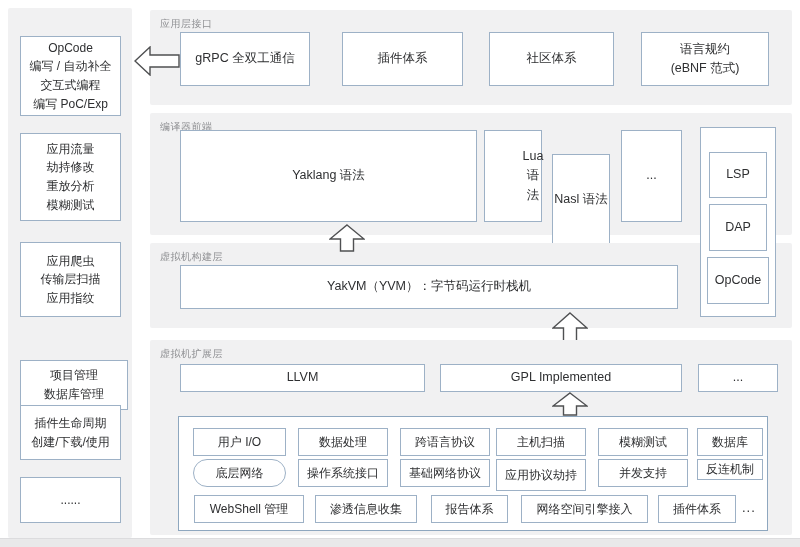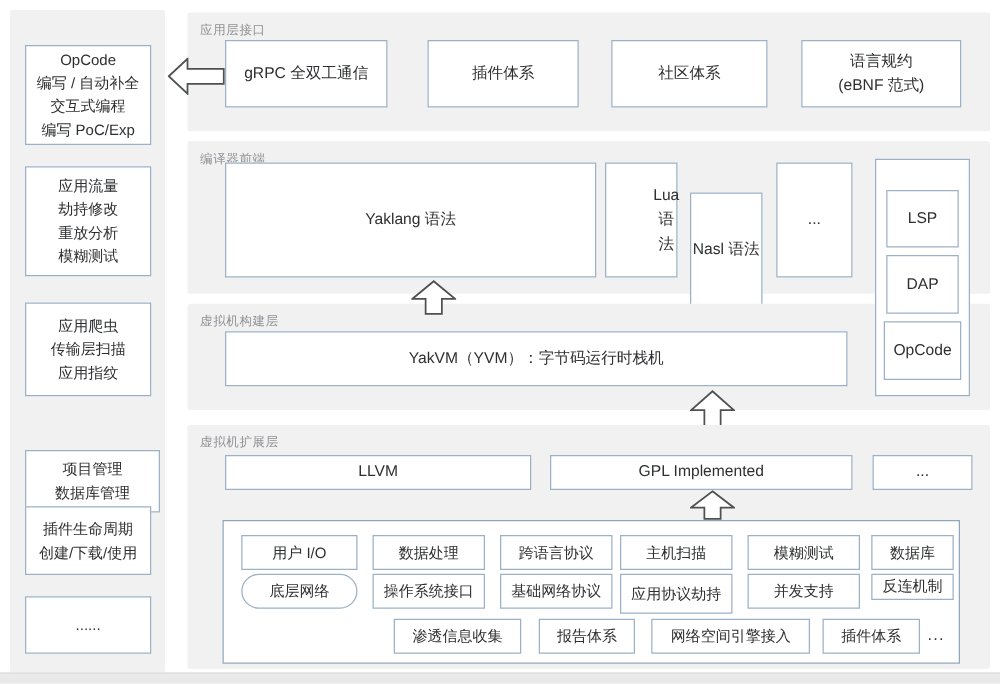--- a/index.html
+++ b/index.html
@@ -108,20 +108,21 @@
     <div class="box small" style="left:419px;top:11px;width:90px;height:28px;">模糊测试</div>
     <div class="box small" style="left:518px;top:11px;width:66px;height:28px;">数据库</div>
 
     <div class="box small" style="left:14px;top:42px;width:93px;height:28px;border-radius:14px;">底层网络</div>
     <div class="box small" style="left:119px;top:42px;width:90px;height:28px;">操作系统接口</div>
     <div class="box small" style="left:221px;top:42px;width:90px;height:28px;">基础网络协议</div>
     <div class="box small" style="left:317px;top:42px;width:90px;height:32px;">应用协议劫持</div>
     <div class="box small" style="left:419px;top:42px;width:90px;height:28px;">并发支持</div>
     <div class="box small" style="left:518px;top:42px;width:66px;height:21px;">反连机制</div>
 
+    <div class="box small" style="left:15px;top:78px;width:110px;height:28px;">WebShell 管理</div>
     <div class="box small" style="left:136px;top:78px;width:102px;height:28px;">渗透信息收集</div>
     <div class="box small" style="left:252px;top:78px;width:77px;height:28px;">报告体系</div>
     <div class="box small" style="left:342px;top:78px;width:127px;height:28px;">网络空间引擎接入</div>
     <div class="box small" style="left:479px;top:78px;width:78px;height:28px;">插件体系</div>
     <div class="dots" style="left:563px;top:83px;">...</div>
   </div>
 
   <div class="bottombar"></div>
 </div>
 

